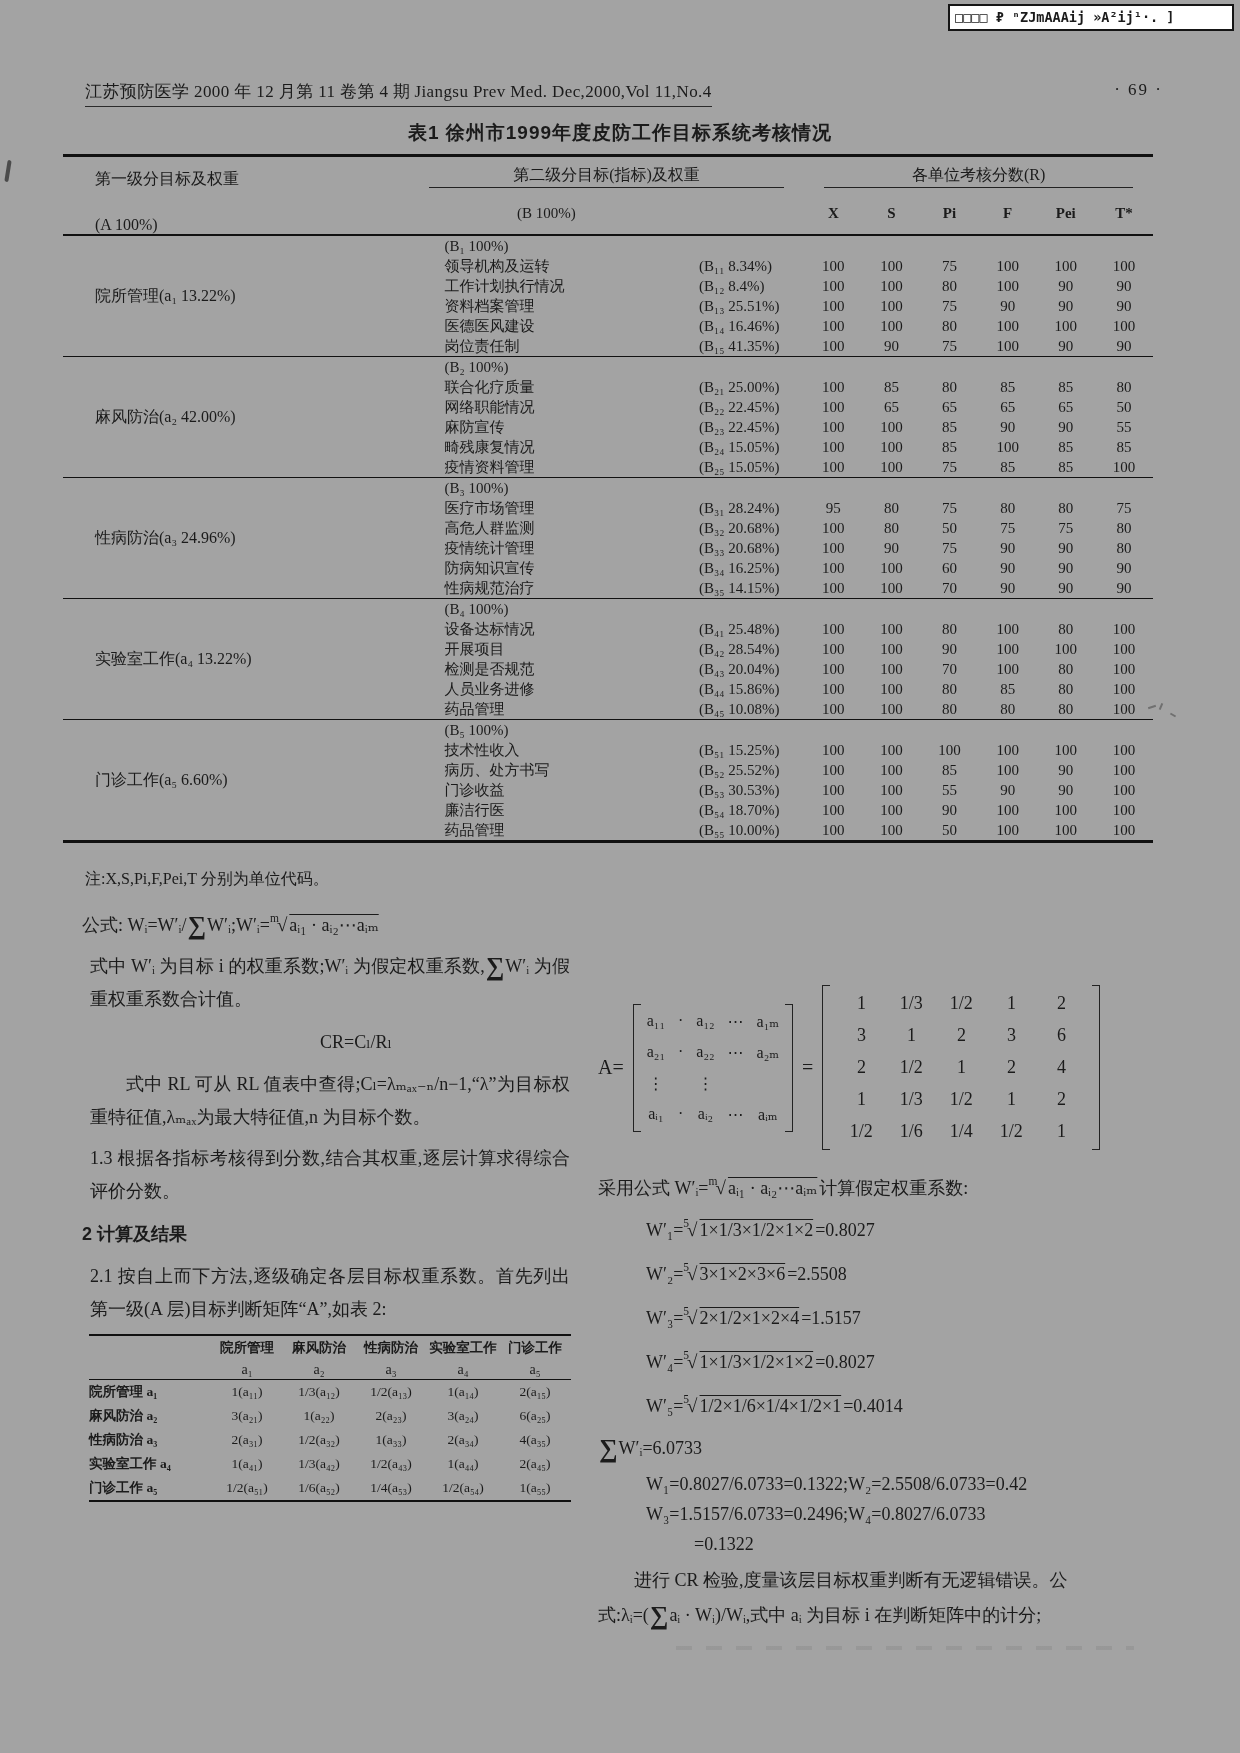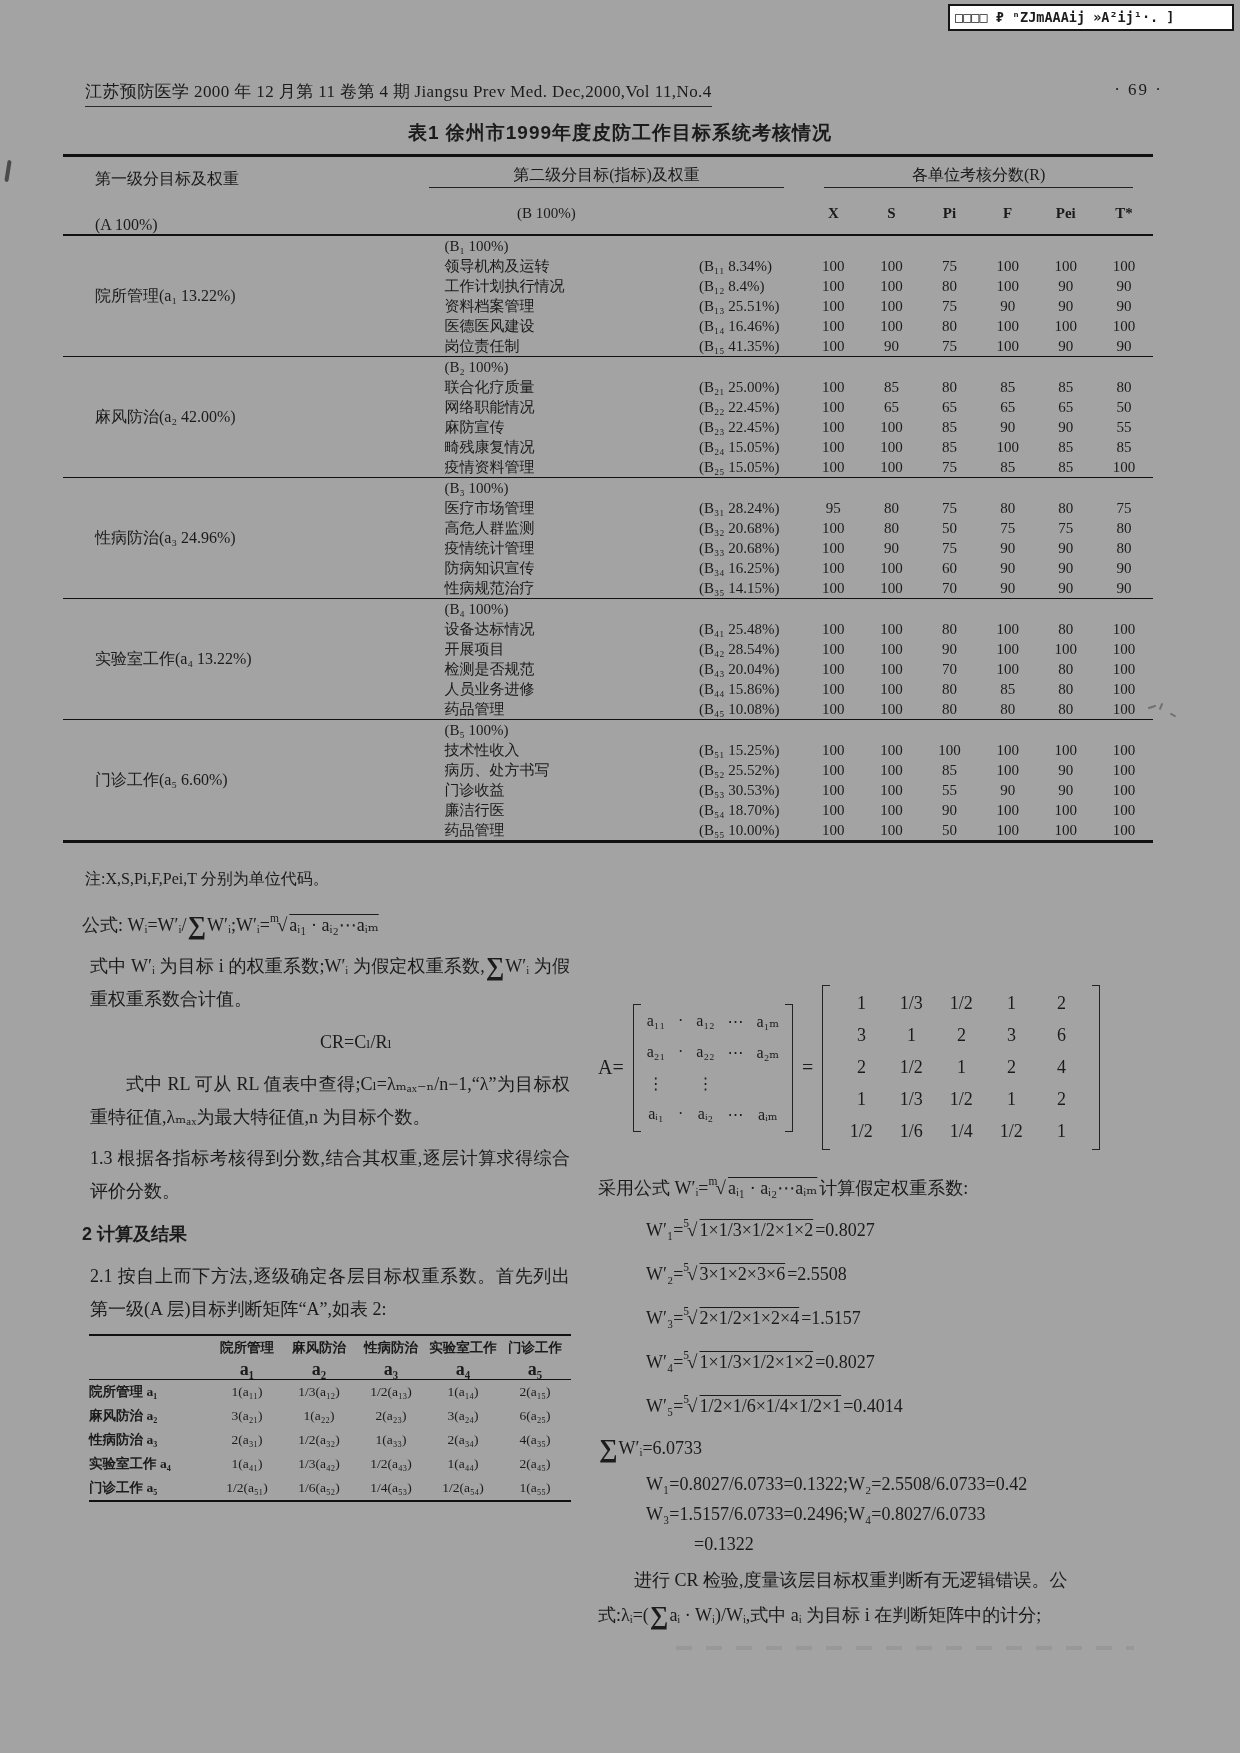--- a/index.html
+++ b/index.html
@@ -53,21 +53,21 @@
   .h2c{font-weight:bold;font-family:"Liberation Sans","DejaVu Sans",sans-serif;font-size:18px;line-height:36px;}
 
   
   .t2title{text-align:center;font-weight:bold;font-family:"Liberation Sans","DejaVu Sans",sans-serif;
            font-size:17.5px;margin-top:10px;letter-spacing:1px;line-height:30px;}
   table.t2{border-collapse:collapse;margin:8px auto 0;width:482px;font-size:13.5px;
            border-top:2.5px solid #111;border-bottom:2.5px solid #111;line-height:normal;}
   .t2 thead{border-bottom:1.5px solid #111;}
   .t2 th,.t2 td{padding:0;text-align:center;height:24px;line-height:24px;font-weight:normal;white-space:nowrap;}
   .t2 thead th{font-weight:bold;}
-  .t2 thead tr.subr th{height:19px;line-height:19px;font-weight:bold;font-size:18px;}
+  .t2 thead tr.subr th{height:19px;line-height:19px;font-weight:normal;font-size:14px;}
   .t2 .rl{text-align:left;font-weight:bold;}
 
   
   .mx{display:flex;align-items:center;}
   .alabel{font-size:20px;margin-right:4px;}
   .bmat{position:relative;padding:8px 14px;margin:0 5px;}
   .bmat::before{content:"";position:absolute;top:0;bottom:0;left:0;width:7px;
                 border:1.8px solid #222;border-right:none;}
   .bmat::after{content:"";position:absolute;top:0;bottom:0;right:0;width:7px;
                border:1.8px solid #222;border-left:none;}

